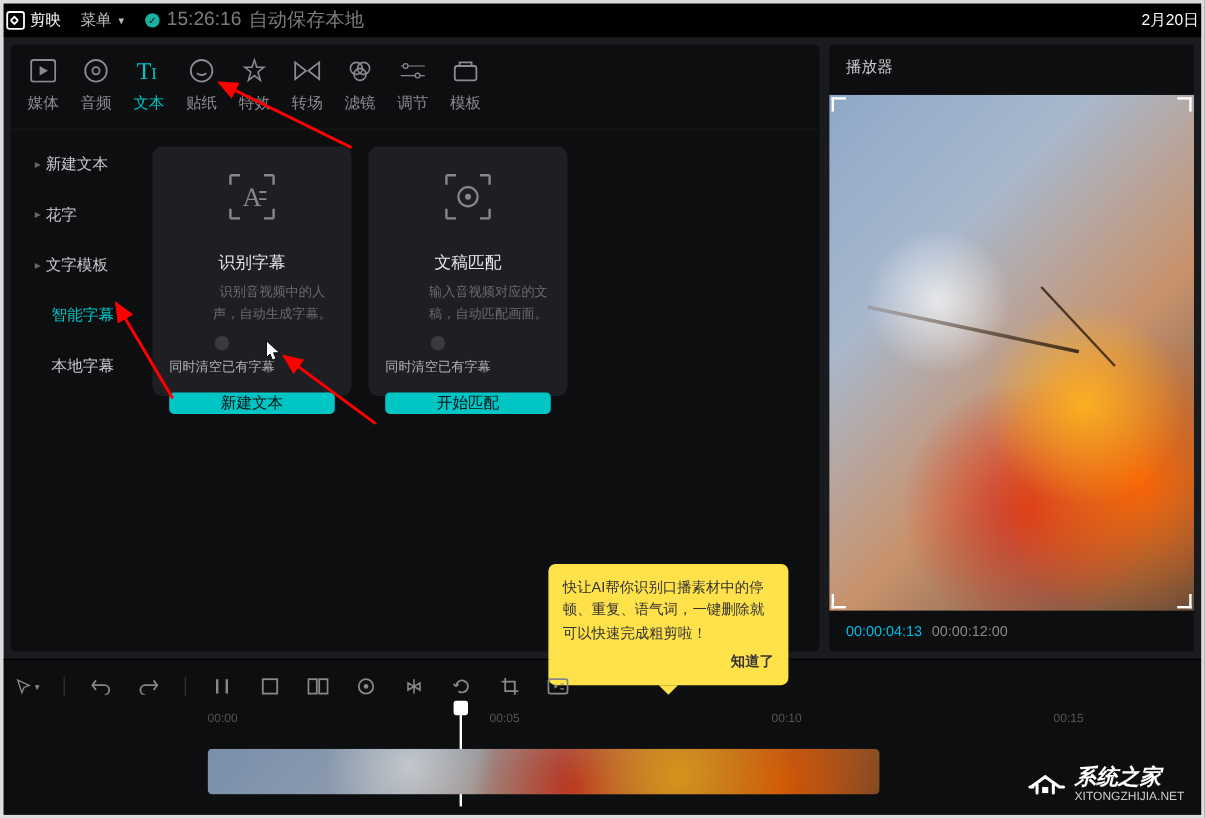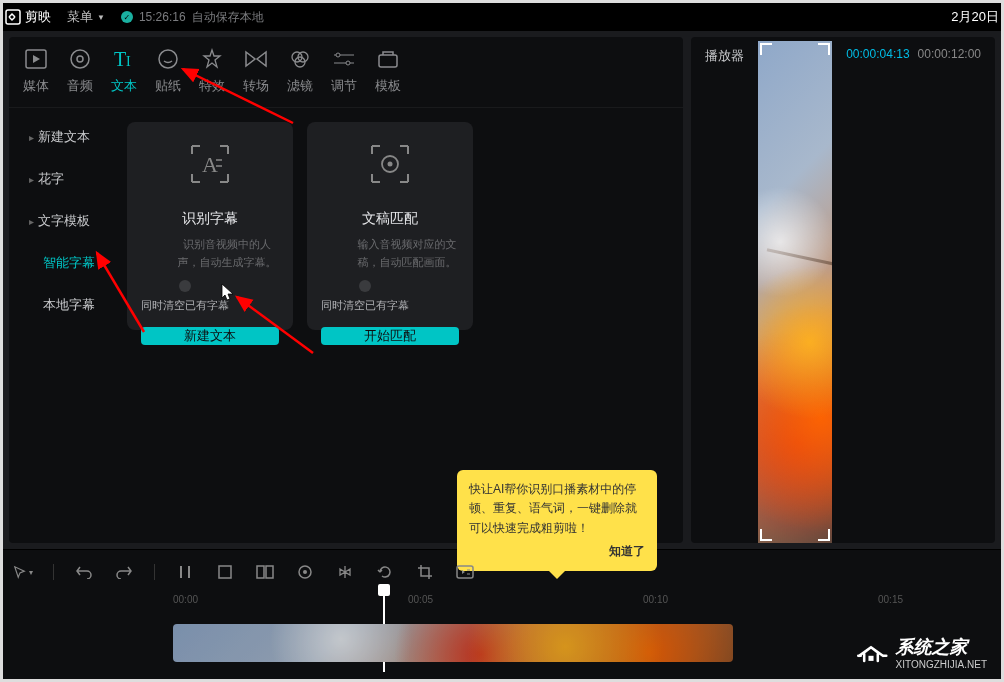--- a/index.html
+++ b/index.html
@@ -20,21 +20,21 @@
       height: 28px;
       background: #000;
       display: flex;
       align-items: center;
       padding: 0 2px;
       gap: 16px;
     }
     .logo { display: flex; align-items: center; gap: 4px; color: #fff; font-weight: 500; }
     .logo svg { flex-shrink: 0; }
     .menu-dropdown { color: #bbb; display: flex; align-items: center; gap: 4px; cursor: pointer; }
-    .save-status { display: flex; align-items: center; gap: 6px; color: #7a7b7e; font-size: 12px; }
+    .save-status { display: flex; align-items: center; gap: 6px; color: #7a7b7e; font-size: 16px; }
     .save-dot { width: 12px; height: 12px; background: #1ab0a0; border-radius: 50%; display: flex; align-items: center; justify-content: center; }
     .save-dot::after { content: "✓"; color: #000; font-size: 8px; }
     .project-date { margin-left: auto; color: #fff; font-weight: 500; }
     
     
     .main-area {
       display: flex;
       height: calc(100% - 28px - 130px);
       padding: 6px;
       gap: 8px;
@@ -192,21 +192,21 @@
       margin-top: 4px;
       cursor: pointer;
     }
     
     
     .preview-panel {
       width: 304px;
       background: #0d0e10;
       border-radius: 4px;
       display: flex;
-      flex-direction: row;
+      flex-direction: column;
     }
     .preview-header {
       padding: 10px 14px;
       font-size: 13px;
       color: #c8c9cc;
     }
     .preview-canvas {
       flex: 1;
       position: relative;
       margin: 4px 0 0 0;

